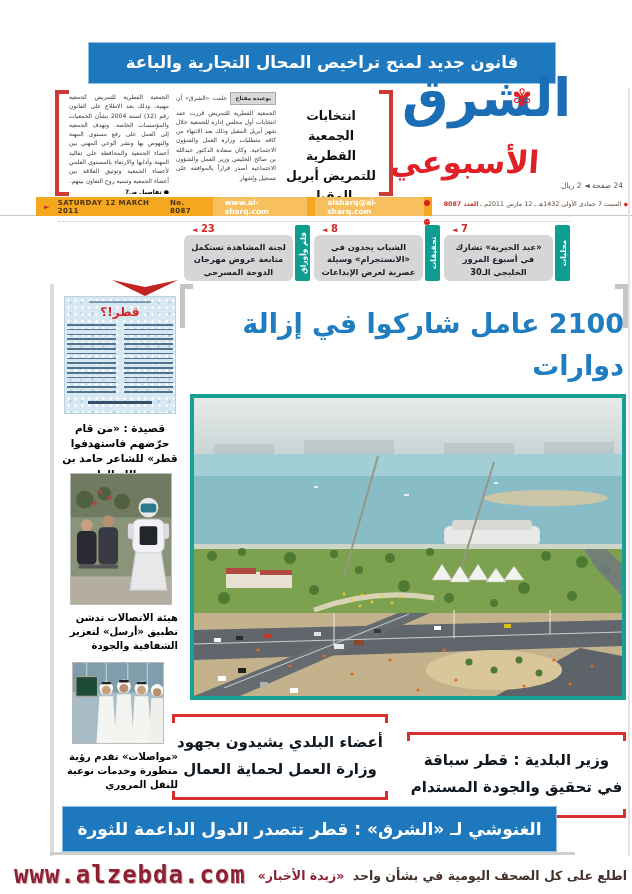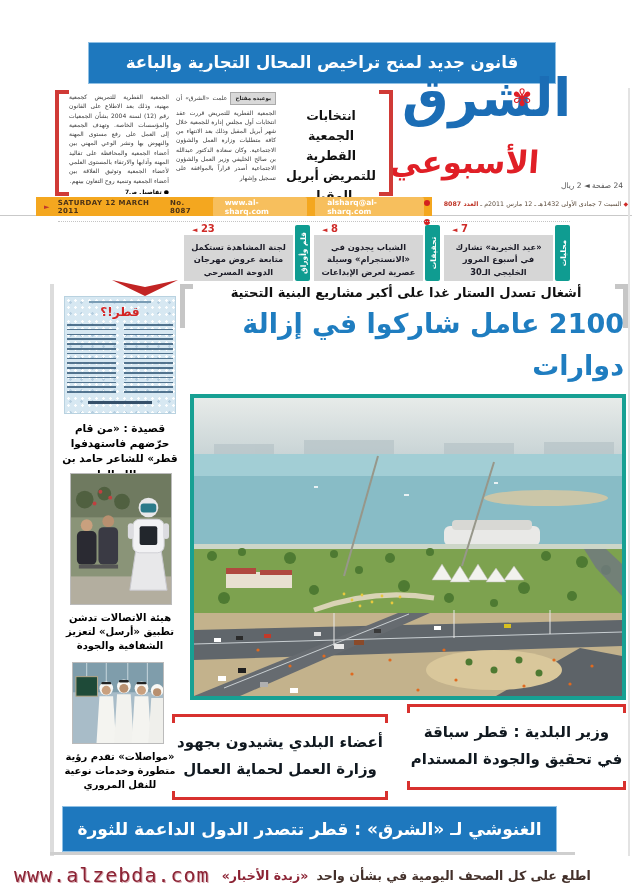--- a/index.html
+++ b/index.html
@@ -48,21 +48,21 @@
   .date-ar .diamond { color:#cf2b28; font-size:6px; }
   .date-ar .issue { color:#c0392b; font-weight:bold; }
 
   
   .teasers { position:absolute; left:58px; top:221px; width:512px; height:60px;
     display:flex; direction:rtl; gap:4px; border-top:1px dotted #c4c4c4; padding-top:2px; }
   .t-unit { display:flex; direction:rtl; gap:2px; width:126px; }
   .t-tab { position:relative; width:15px; height:56px; background:#0f9c91; border-radius:2px; margin-top:1px; }
   .t-tab span { position:absolute; left:50%; top:50%; transform:translate(-50%,-50%) rotate(-90deg);
     white-space:nowrap; font-size:7.5px; color:#fff; font-weight:bold; }
-  .t-box { position:relative; flex:1; margin-top:11px; background:#d6d6d6; border-radius:0;
+  .t-box { position:relative; flex:1; margin-top:11px; background:#d6d6d6; border-radius:6px;
     font-size:8.3px; font-weight:bold; color:#1c1c28; text-align:center; line-height:1.5;
     padding:6px 4px 2px; height:46px; overflow:hidden; }
   .t-page-wrap { position:relative; flex:1; }
   .t-num { position:absolute; top:-1px; left:8px; font-size:10px; font-weight:bold; color:#cf2b28; z-index:2; }
   .t-num .arr { font-size:7px; }
 
   
   .frame-v-left  { position:absolute; left:50px; top:284px; width:4px; height:572px; background:#dcdcdc; }
   .frame-v-right { position:absolute; left:628px; top:88px; width:2px; height:768px; background:#e3e3e3; }
   .frame-h-bottom{ position:absolute; left:50px; top:852px; width:525px; height:3px; background:#cfcfcf; }
@@ -79,21 +79,21 @@
   .main-photo { position:absolute; left:190px; top:394px; width:436px; height:306px;
     border:4px solid #17a093; background:#9cc; }
   .main-photo svg { display:block; width:100%; height:100%; }
 
   .subhead { position:relative; border-top:3px solid #d8312e; border-bottom:3px solid #d8312e;
     font-size:15px; font-weight:bold; color:#10181f; text-align:center; direction:rtl; line-height:1.8;
     padding-top:12px; height:86px; }
   .subhead::before,.subhead::after { content:""; position:absolute; top:-3px; bottom:-3px; width:3px;
     background:linear-gradient(#d8312e 0 9px, transparent 9px calc(100% - 9px), #d8312e calc(100% - 9px) 100%); }
   .subhead::before { left:0; } .subhead::after { right:0; }
-  .subhead.right { position:absolute; left:407px; top:704px; width:219px; }
+  .subhead.right { position:absolute; left:407px; top:732px; width:219px; }
   .subhead.left  { position:absolute; left:172px; top:714px; width:216px; }
 
   .bottom-banner { position:absolute; left:62px; top:806px; width:495px; height:46px;
     background:#1e78be; border:1px solid #8fc0e4; color:#fff; font-weight:bold; font-size:17px;
     text-align:center; line-height:44px; direction:rtl; }
 
   
   .ribbon { position:absolute; left:112px; top:279px; width:66px; height:17px; }
   .poem-box { position:absolute; left:64px; top:296px; width:112px; height:118px;
     background-color:#d7e8f2; border:1px solid #b9d2e0;
@@ -105,29 +105,29 @@
   .poem-cols { display:flex; gap:8px; margin-top:5px; }
   .poem-col { flex:1; height:72px;
     background-image:repeating-linear-gradient(to bottom, rgba(58,95,125,.85) 0 1.6px, transparent 1.6px 4.8px); }
   .poem-sig { width:64px; height:3px; background:#35506a; margin:5px auto 0; }
   .poem-caption { position:absolute; left:62px; top:421px; width:116px; font-size:10.5px; font-weight:bold;
     color:#000; text-align:center; direction:rtl; line-height:1.45; }
   .side-photo { position:absolute; border:1px solid #bbb; background:#889; }
   .side-photo svg { display:block; width:100%; height:100%; }
   .photo1 { left:70px; top:473px; width:102px; height:132px; }
   .photo2 { left:72px; top:662px; width:92px; height:82px; }
-  .side-cap { position:absolute; font-size:10px; font-weight:bold; color:#000; text-align:center;
+  .side-cap { position:absolute; font-size:10px; font-weight:bold; color:#000; text-align:right;
     direction:rtl; line-height:1.4; }
   .cap1 { left:62px; top:611px; width:116px; }
   .cap2 { left:62px; top:750px; width:116px; }
 
   
   .footer { position:absolute; left:0; top:856px; width:632px; height:38px; background:#fff;
     display:flex; align-items:center; gap:12px; padding-left:14px; }
-  .f-url { font-family:"DejaVu Sans Mono", monospace; font-size:20px; font-weight:normal; color:#8b2233;
+  .f-url { font-family:"DejaVu Sans Mono", monospace; font-size:24px; font-weight:bold; color:#8b2233;
     letter-spacing:1px; text-shadow:1px 1px 0 #d8aab2; }
   .f-text { direction:rtl; font-size:12.5px; font-weight:bold; color:#43302a; text-shadow:0 0 2px #fff; }
   .f-text .site { color:#8b2233; margin-right:4px; }
 </style>
 </head>
 <body>
 
 <div class="page">
 
   <div class="top-banner">قانون جديد لمنح تراخيص المحال التجارية والباعة المتجولين</div>
@@ -199,21 +199,20 @@
     </div>
   </div>
 
   <div class="frame-v-left"></div>
   <div class="frame-v-right"></div>
   <div class="frame-h-bottom"></div>
   <div class="frame-stub"></div>
   <div class="corner l"></div>
   <div class="corner r"></div>
 
-  <div class="kicker">أشغال تسدل الستار غدا على أكبر مشاريع البنية التحتية</div>
   <div class="headline">
     <span>2100 عامل شاركوا في إزالة دوارات</span><br>
     <span>الكورنيش وتحويلها إلى إشارات</span>
   </div>
 
   <div class="main-photo">
     <svg viewBox="0 0 428 298" preserveAspectRatio="none">
       <defs>
         <linearGradient id="sky" x1="0" y1="0" x2="0" y2="1">
           <stop offset="0" stop-color="#e7ebe9"></stop>

